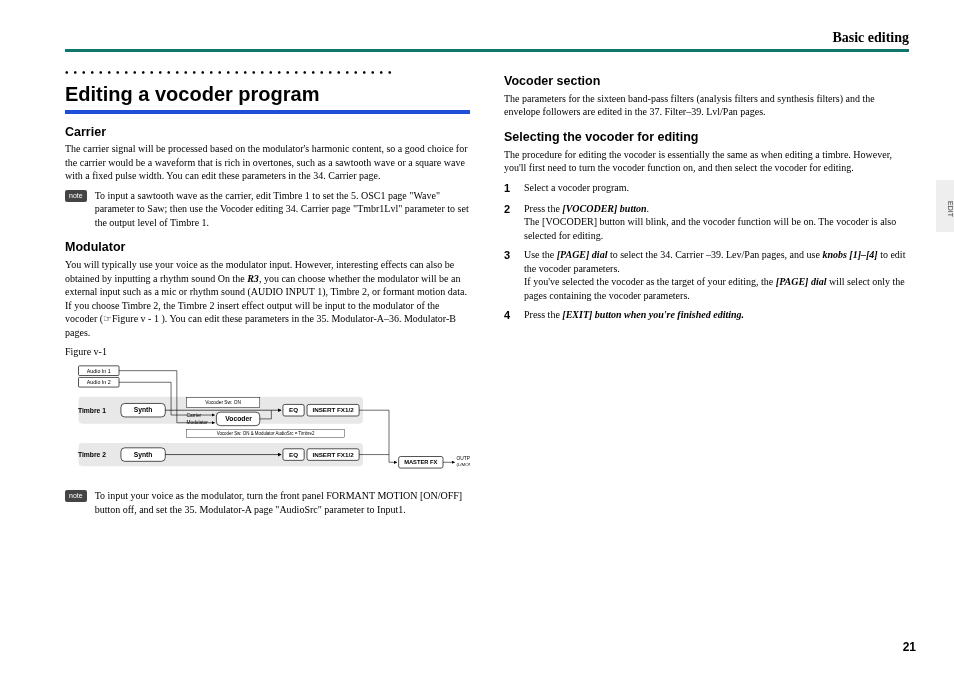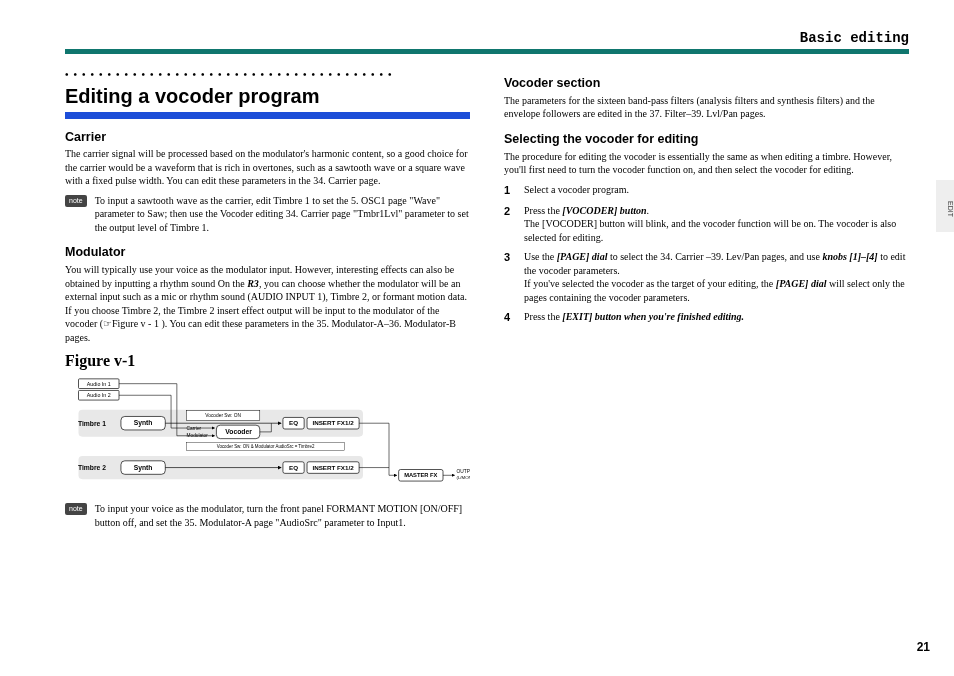--- a/index.html
+++ b/index.html
@@ -8,24 +8,24 @@
     background: #fff;
     width: 954px;
     height: 676px;
     position: relative;
     box-sizing: border-box;
     padding: 30px 45px 25px 65px;
     color: #000;
   }
   .header-right {
     text-align: right;
-    font-family: Liberation Mono, monospace;
+    font-family: Liberation Serif, serif;
     font-weight: bold;
     font-size: 14px;
-    border-bottom: 5px solid #0f766e;
+    border-bottom: 3px solid #0f766e;
     padding-bottom: 3px;
     margin-bottom: 14px;
   }
   .cols {
     display: flex;
     gap: 34px;
   }
   .col {
     flex: 1;
     font-size: 10px;
@@ -36,21 +36,21 @@
     font-size: 10px;
     font-weight: bold;
     margin: 0 0 1px 0;
     color: #000;
   }
   h1.section-title {
     font-family: Arial, sans-serif;
     font-size: 20px;
     font-weight: bold;
     margin: 0 0 5px 0;
-    border-bottom: 7px solid #1d4ed8;
+    border-bottom: 4px solid #1d4ed8;
     padding-bottom: 2px;
   }
   h2.sub {
     font-family: Arial, sans-serif;
     font-size: 12.5px;
     font-weight: bold;
     margin: 10px 0 2px 0;
   }
   p {
     margin: 0 0 6px 0;
@@ -81,32 +81,32 @@
     margin-bottom: 6px;
   }
   .li-num {
     font-family: Arial, sans-serif;
     font-weight: bold;
     font-size: 11px;
     flex: 0 0 auto;
     width: 12px;
   }
   .fig-title {
-    font-weight: bold;
-    font-size: 16px;
+    font-weight: normal;
+    font-size: 10px;
     margin: 4px 0 3px 0;
   }
   .figure {
     width: 100%;
     height: 120px;
   }
   .page-num {
     position: absolute;
     bottom: 22px;
-    right: 24px;
+    right: 38px;
     font-family: Arial, sans-serif;
     font-weight: bold;
     font-size: 12px;
   }
   .side-tab {
     position: absolute;
     right: 0;
     top: 180px;
     width: 18px;
     height: 52px;

